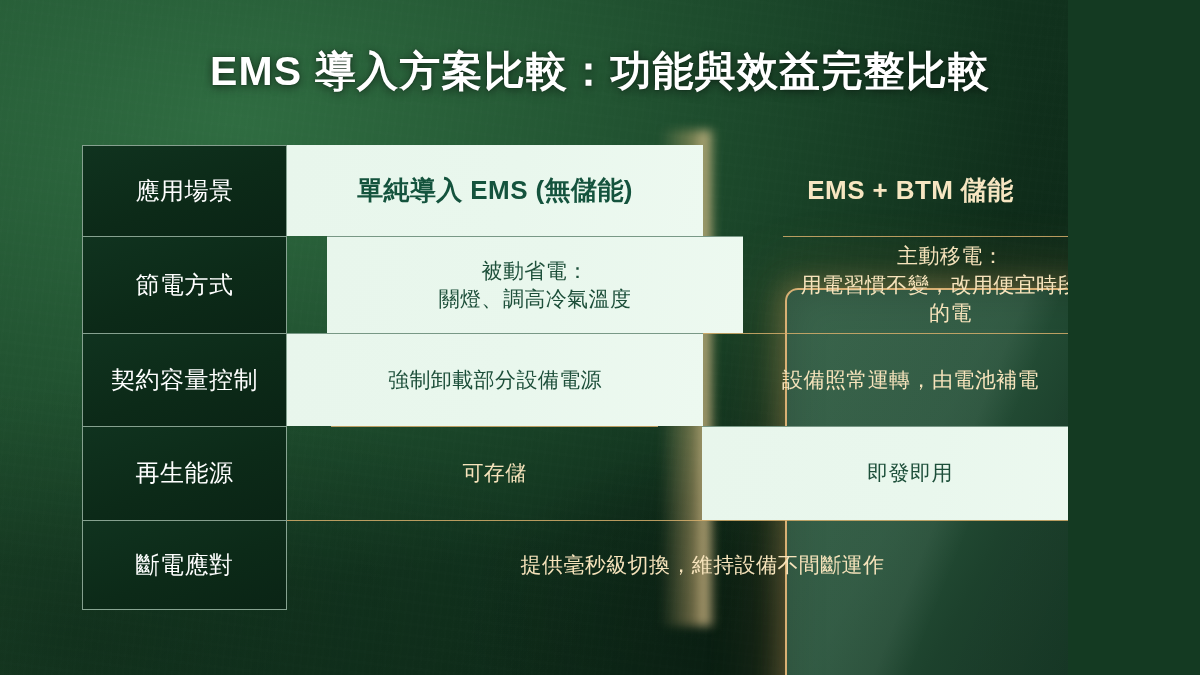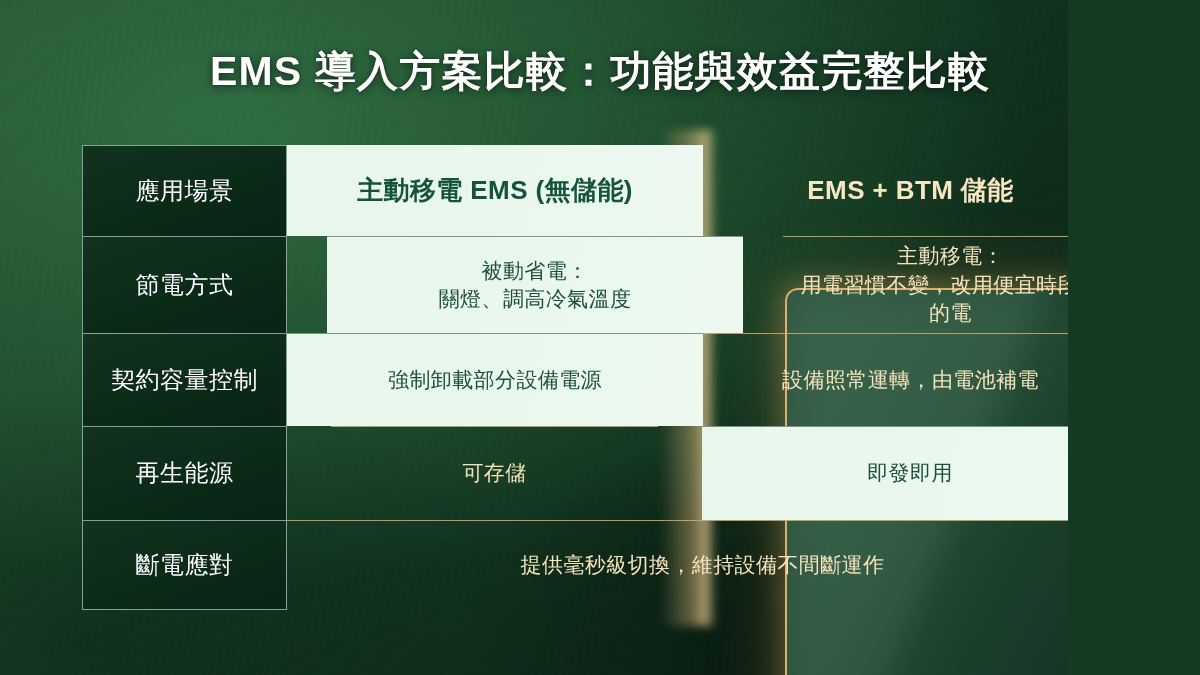--- a/index.html
+++ b/index.html
@@ -199,21 +199,21 @@
       <div class="sheen"></div>
     </div>
 
     <div id="rows">
 
       <div class="row r0">
         <div class="cell c-label">
           <span class="cell-text">應用場景</span>
         </div>
         <div class="cell c-plain">
-          <span class="cell-text">主動移電 EMS (無儲能)</span>
+          <span class="cell-text">單純導入 EMS (無儲能)</span>
         </div>
         <div class="cell c-gold">
           <span class="cell-text">EMS + BTM 儲能</span>
         </div>
       </div>
 
       <div class="row r1">
         <div class="cell c-label">
           <span class="cell-text">節電方式</span>
         </div>

